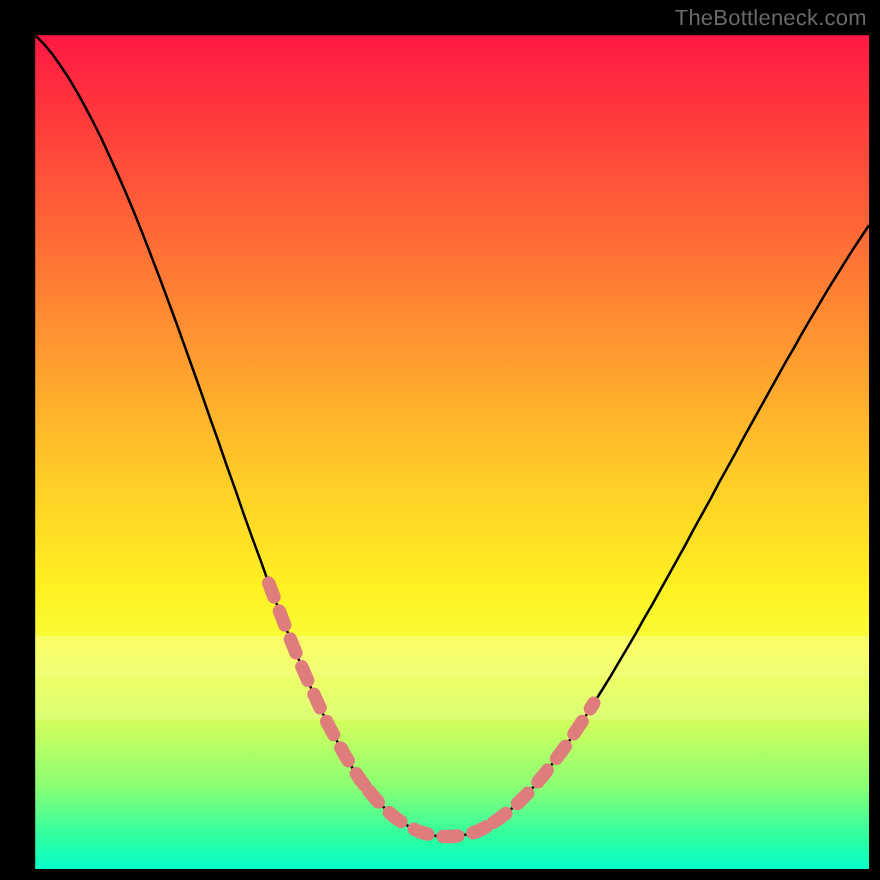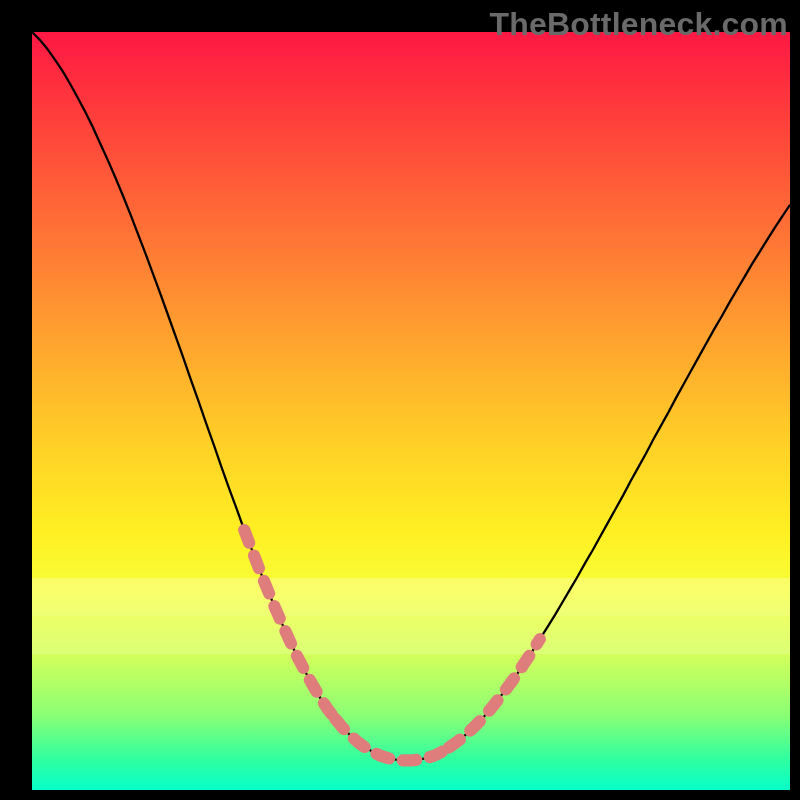--- a/index.html
+++ b/index.html
@@ -8,22 +8,22 @@
     position: relative;
     width: 800px;
     height: 800px;
     background: #000;
   }
   .watermark {
     position: absolute;
     top: 6px;
     right: 12px;
     font-family: Arial, Helvetica, sans-serif;
-    font-size: 32px;
-    font-weight: 700;
+    font-size: 20px;
+    font-weight: 400;
     color: #6a6a6a;
     letter-spacing: 0.2px;
     z-index: 10;
   }
   .plot {
     position: absolute;
     left: 32px;
     top: 32px;
     width: 758px;
     height: 758px;

